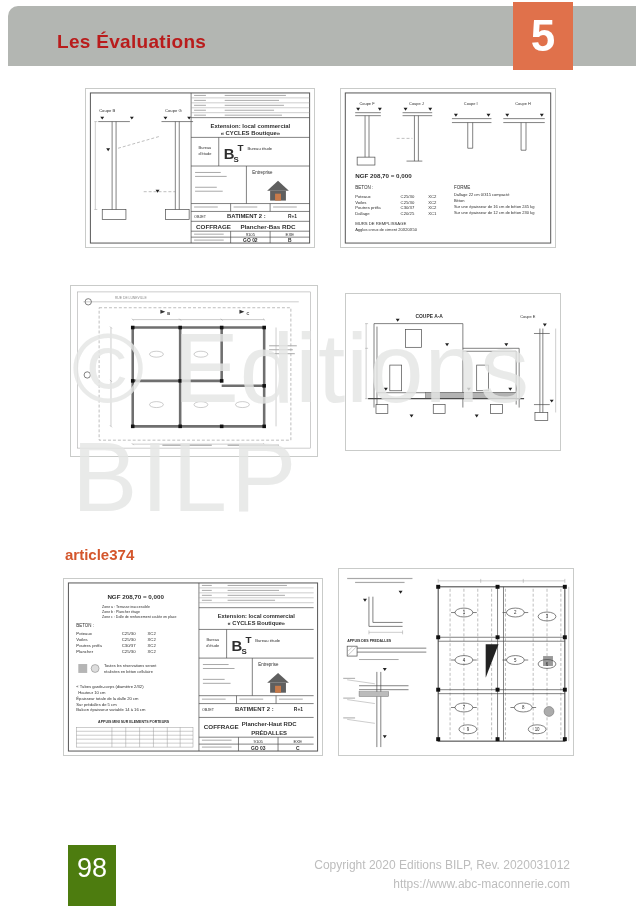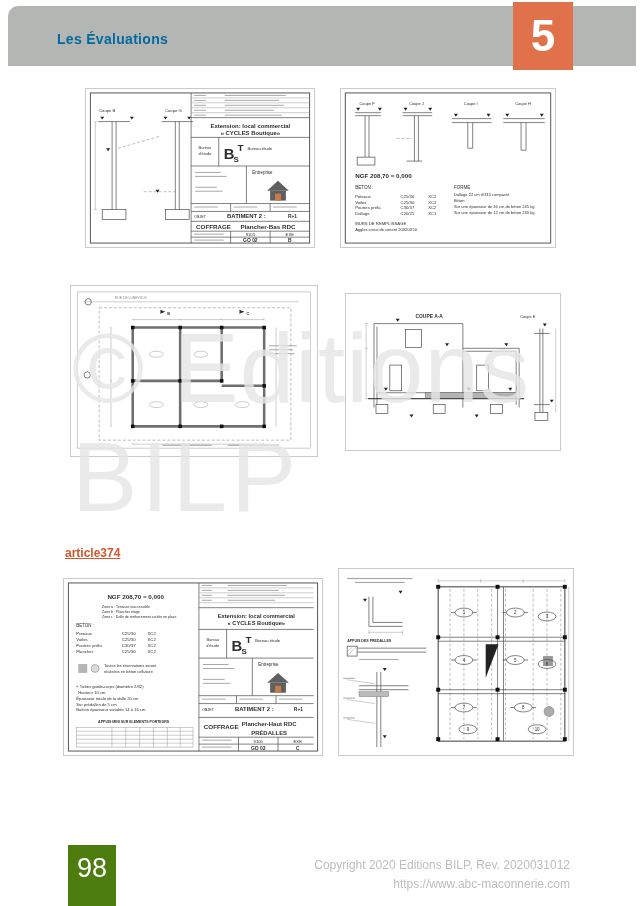--- a/index.html
+++ b/index.html
@@ -1,21 +1,21 @@
 <!DOCTYPE html>
 <html><head>
 <meta charset="utf-8">
 <style>
   html,body{margin:0;padding:0;background:#ffffff;}
   .page{position:relative;width:640px;height:906px;background:#fff;overflow:hidden;
         font-family:"Liberation Sans",sans-serif;}
   
   .headerbar{position:absolute;left:8px;top:6px;width:628px;height:60px;background:#b3b6b2;
              border-radius:10px 0 0 0;}
-  .header-title{position:absolute;left:57px;top:31px;font-size:14px;font-weight:bold;color:#0369a1;letter-spacing:.3px;}
+  .header-title{position:absolute;left:57px;top:31px;font-size:19px;font-weight:bold;color:#b91c1c;letter-spacing:.3px;}
   .chapterbox{position:absolute;left:513px;top:2px;width:60px;height:68px;background:#e0714b;
               display:flex;align-items:center;justify-content:center;}
   .chapterbox span{color:#fff;font-size:44px;font-weight:bold;line-height:1;}
   
   .panel{position:absolute;background:#fff;border:1px solid #c9cbc9;box-sizing:border-box;z-index:10;}
   .panel svg{display:block;width:100%;height:100%;}
   svg text{fill:#2e2e2e;font-family:"Liberation Sans",sans-serif;}
   .tl{stroke:#4a4a4a;stroke-width:.7;fill:none}
   .tk{stroke:#4a4a4a;stroke-width:1.1;fill:none}
   .hl{stroke:#9a9a9a;stroke-width:.5;fill:none}
@@ -26,21 +26,21 @@
   .gtx{fill:#8a8a8a}
   
   .watermark{position:absolute;left:72px;top:322px;z-index:30;pointer-events:none;
              font-weight:normal;color:rgba(228,229,228,0.82);line-height:.95;user-select:none;}
   .watermark .w1{font-size:98px;letter-spacing:1px;}
   .watermark .w2{font-size:98px;margin-top:16px;letter-spacing:4px;}
   
   .question{position:absolute;left:62px;top:500px;z-index:20;font-size:15px;font-weight:bold;white-space:nowrap;}
   .q1{color:#6f6f6f}.q2{color:#9a9a9a}.q3{color:#d4562c}.q4{color:#a8a8a8}
   .sectionhead{position:absolute;left:65px;top:546px;z-index:40;display:flex;align-items:baseline;gap:6px;}
-  .sec-ref{color:#d4562c;font-size:12px;font-weight:bold;text-decoration:underline;}
+  .sec-ref{color:#d4562c;font-size:15px;font-weight:bold;}
   .sec-title{color:#9e9e9e;font-size:16.5px;font-weight:bold;}
   
   .pagenumbox{position:absolute;left:68px;top:845px;width:48px;height:61px;background:#4d7c0f;
               display:flex;justify-content:center;z-index:5;}
   .pagenumbox span{color:#fff;font-size:27px;margin-top:8px;}
   .copyright{position:absolute;right:70px;top:856px;text-align:right;font-size:12px;color:#bdbdbd;line-height:1.55;}
 </style>
 </head>
 <body>
 

